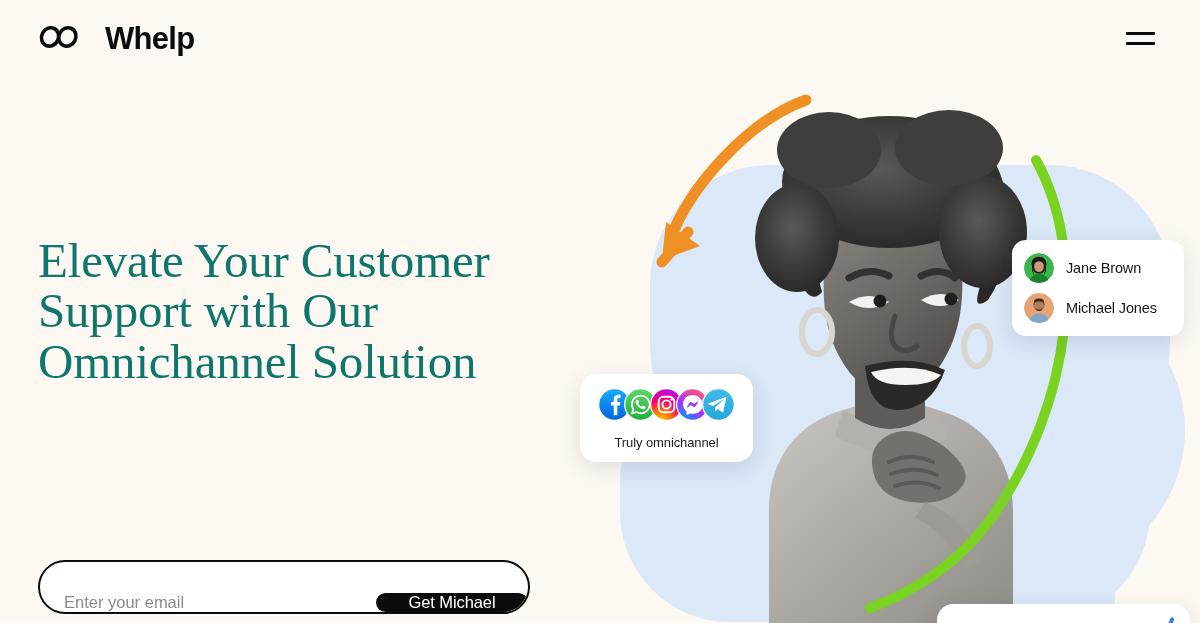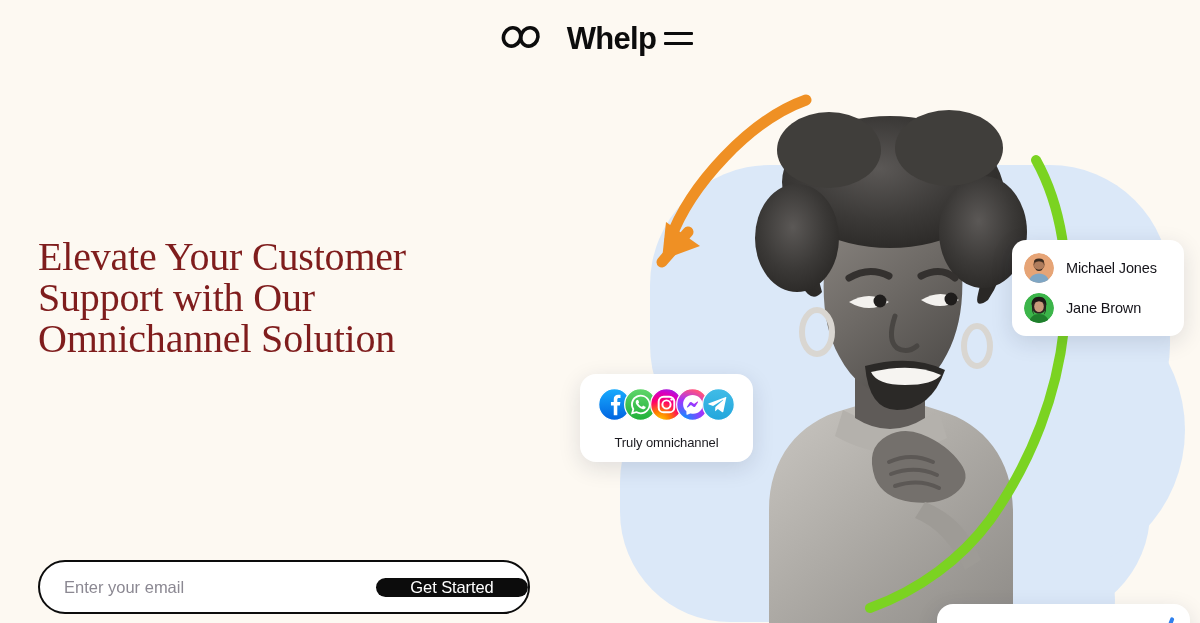--- a/index.html
+++ b/index.html
@@ -25,21 +25,21 @@
   }
 
   
   .header {
     position: absolute;
     top: 0; left: 0;
     width: 1200px;
     height: 76px;
     display: flex;
     align-items: center;
-    justify-content: center;
+    justify-content: space-between;
     padding: 0 38px;
     z-index: 60;
   }
 
   .brand {
     display: flex;
     align-items: center;
     gap: 13px;
     cursor: pointer;
   }
@@ -78,24 +78,24 @@
   .hero-copy {
     position: absolute;
     left: 38px;
     top: 236px;
     width: 560px;
     z-index: 40;
   }
 
   .headline {
     font-family: "Liberation Serif", "DejaVu Serif", serif;
-    font-size: 40px;
+    font-size: 49px;
     line-height: 1.03;
     font-weight: 400;
-    color: #7f1d1d;
+    color: #0f766e;
     letter-spacing: -0.2px;
     white-space: pre-line;
   }
 
   .subcopy {
     margin-top: 26px;
     width: 505px;
     font-size: 17.5px;
     line-height: 1.42;
     color: #4E4B55;
@@ -104,21 +104,21 @@
   }
 
   
   .signup {
     position: absolute;
     left: 38px;
     top: 560px;
     width: 492px;
     height: 54px;
     display: flex;
-    align-items: center;
+    align-items: flex-end;
     background: #FFFFFF;
     border: 2px solid #0C0C0C;
     border-radius: 40px;
     overflow: hidden;
     z-index: 45;
   }
 
   .signup input {
     flex: 1;
     border: none;
@@ -365,21 +365,21 @@
   </div>
 
   <div class="hero-copy">
     <h1 class="headline">Elevate Your Customer
 Support with Our
 Omnichannel Solution</h1>
   </div>
 
   <form class="signup">
     <input type="text" placeholder="Enter your email" style="">
-    <button type="button" class="cta-btn">Get Started</button>
+    <button type="button" class="cta-btn">Get Michael</button>
   </form>
 
   <div class="card omni-card">
     <div class="icon-row">
 
       <span>
         <svg width="33" height="33" viewBox="0 0 40 40">
           <defs>
               <linearGradient id="fbg" x1="0" y1="0" x2="0" y2="1">
             <stop offset="0%" stop-color="#18ACFE"></stop>
@@ -452,44 +452,44 @@
 
     </div>
     <div class="omni-label">Truly omnichannel</div>
   </div>
 
   <div class="card contacts-card">
 
     <div class="contact-row">
       <span class="avatar">
         <svg width="30" height="30" viewBox="0 0 30 30">
+          <circle cx="15" cy="15" r="15" fill="#3CB54A"></circle>
+          <path d="M15 4.5c4.6 0 7.2 3 7.2 7.4 0 5-2.4 8.6-7.2 8.6s-7.2-3.6-7.2-8.6c0-4.4 2.6-7.4 7.2-7.4Z" fill="#2B2320"></path>
+          <ellipse cx="15" cy="13.5" rx="4.8" ry="5.6" fill="#C99A7B"></ellipse>
+          <path d="M15 3.8c5 0 7.6 3.2 7.4 8.2-1.8-2.6-4-3.8-7.4-3.8s-5.6 1.2-7.4 3.8C7.4 7 10 3.8 15 3.8Z" fill="#1E1917"></path>
+          <path d="M8.2 12q.6 7 2.2 10-3.2-2.6-2.2-10Zm13.6 0q1 7.4-2.2 10 1.6-3 2.2-10Z" fill="#1E1917"></path>
+          <path d="M4.8 30c.8-5.6 4.8-9 10.2-9s9.4 3.4 10.2 9Z" fill="#1F7F2C"></path>
+        </svg>
+      </span>
+      <span class="contact-name">Jane Brown</span>
+    </div>
+
+    <div class="contact-row">
+      <span class="avatar">
+        <svg width="30" height="30" viewBox="0 0 30 30">
           <circle cx="15" cy="15" r="15" fill="#E6A476"></circle>
           <circle cx="15" cy="11.5" r="5.6" fill="#6E4A34"></circle>
           <path d="M15 8.5c3.2 0 5 1.8 5 4 0 1.9-1.4 4.2-5 4.2s-5-2.3-5-4.2c0-2.2 1.8-4 5-4Z" fill="#B07D5D"></path>
           <path d="M10 9.6q5-3.4 10 0 .4-4.2-5-4.2t-5 4.2Z" fill="#3A2B20"></path>
           <path d="M11.6 15.6q3.4 2.4 6.8 0 .2 2.4-3.4 2.4t-3.4-2.4Z" fill="#3A2B20"></path>
           <path d="M4.5 30c.6-6 4.9-9.6 10.5-9.6S24.9 24 25.5 30Z" fill="#7FA6C4"></path>
         </svg>
       </span>
       <span class="contact-name">Michael Jones</span>
     </div>
 
-    <div class="contact-row">
-      <span class="avatar">
-        <svg width="30" height="30" viewBox="0 0 30 30">
-          <circle cx="15" cy="15" r="15" fill="#3CB54A"></circle>
-          <path d="M15 4.5c4.6 0 7.2 3 7.2 7.4 0 5-2.4 8.6-7.2 8.6s-7.2-3.6-7.2-8.6c0-4.4 2.6-7.4 7.2-7.4Z" fill="#2B2320"></path>
-          <ellipse cx="15" cy="13.5" rx="4.8" ry="5.6" fill="#C99A7B"></ellipse>
-          <path d="M15 3.8c5 0 7.6 3.2 7.4 8.2-1.8-2.6-4-3.8-7.4-3.8s-5.6 1.2-7.4 3.8C7.4 7 10 3.8 15 3.8Z" fill="#1E1917"></path>
-          <path d="M8.2 12q.6 7 2.2 10-3.2-2.6-2.2-10Zm13.6 0q1 7.4-2.2 10 1.6-3 2.2-10Z" fill="#1E1917"></path>
-          <path d="M4.8 30c.8-5.6 4.8-9 10.2-9s9.4 3.4 10.2 9Z" fill="#1F7F2C"></path>
-        </svg>
-      </span>
-      <span class="contact-name">Jane Brown</span>
-    </div>
-
   </div>
 
   <div class="card bottom-card">
     <span class="tick"></span>
   </div>
 
 </div>
 
 </body></html>

